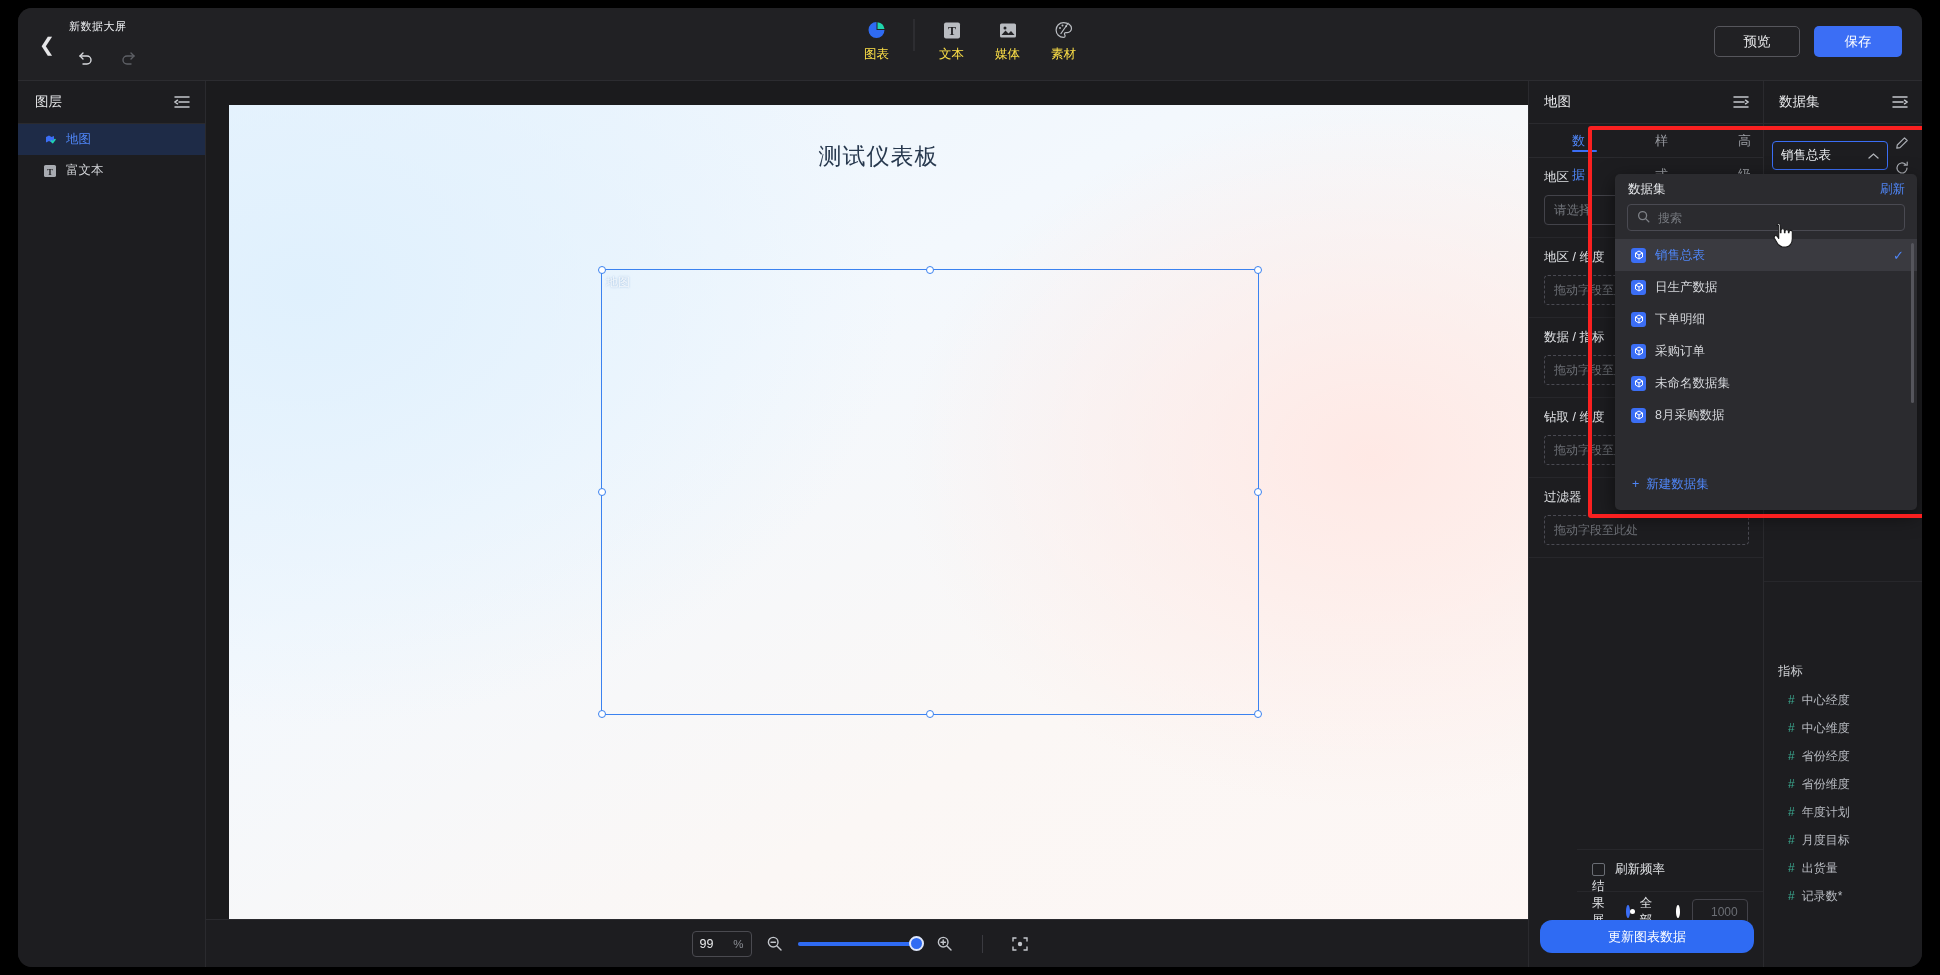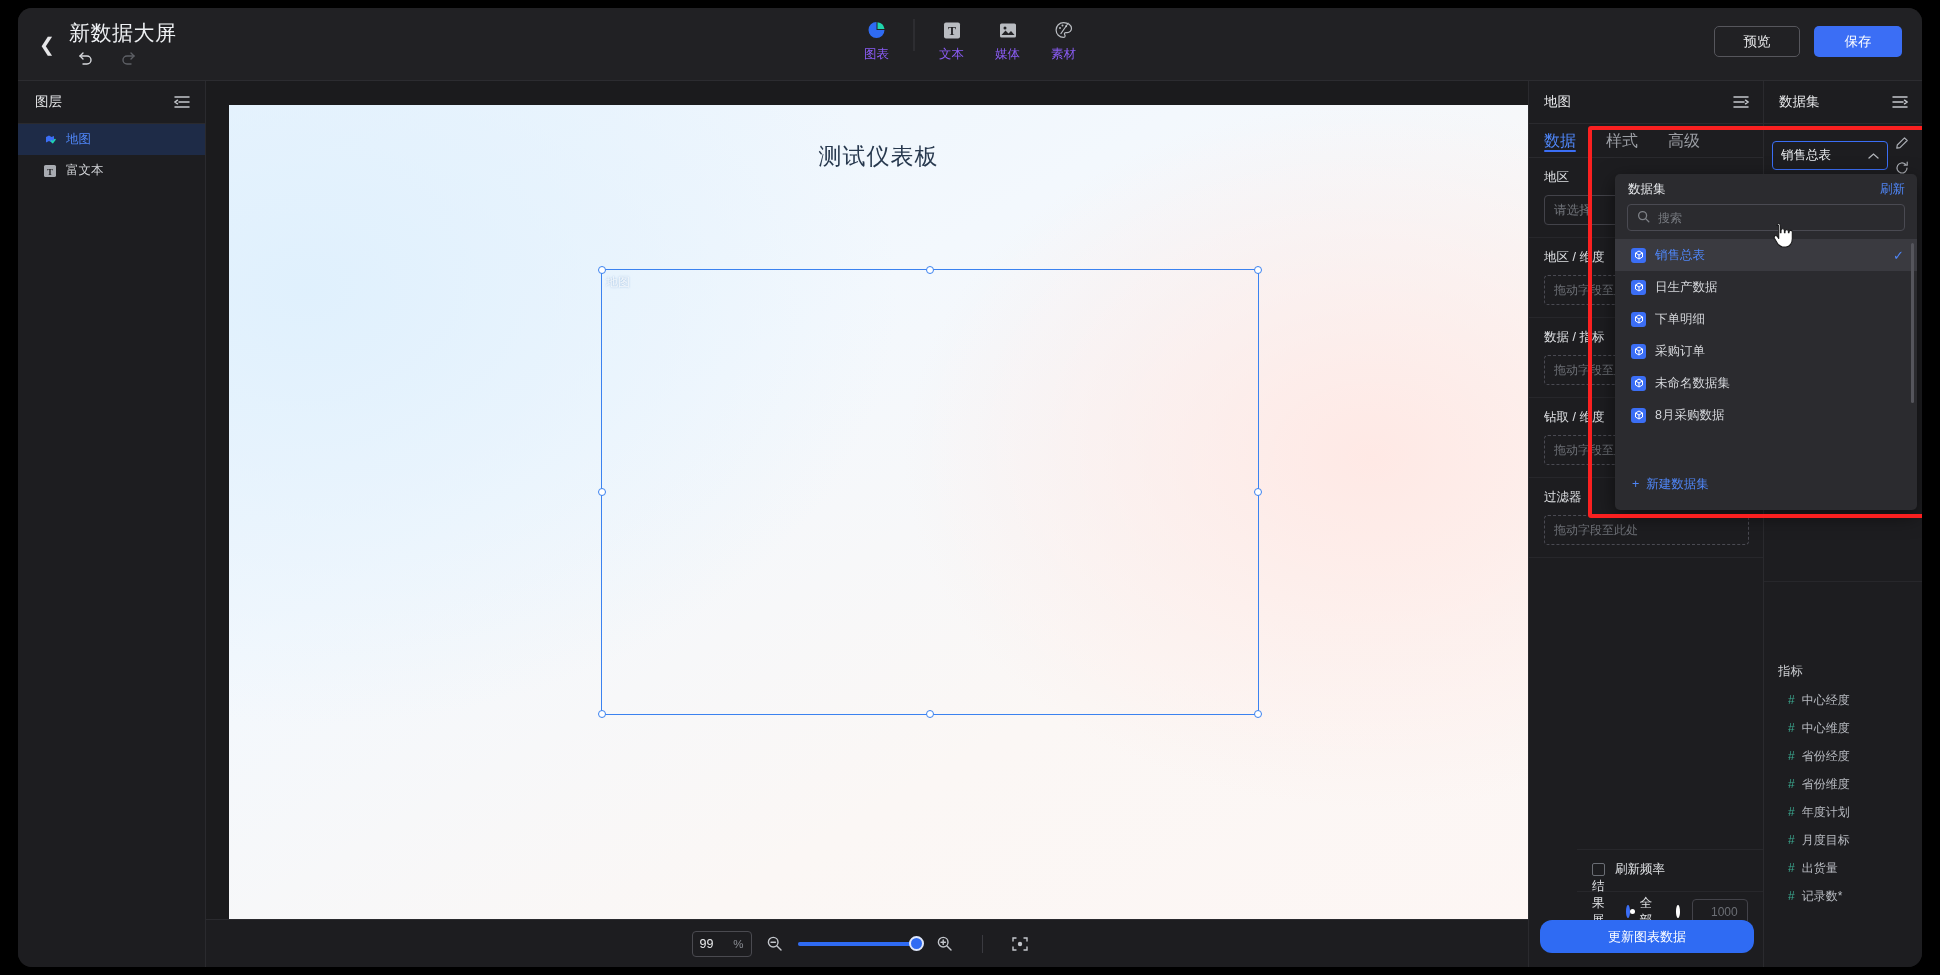--- a/index.html
+++ b/index.html
@@ -29,37 +29,37 @@
     border-bottom: 1px solid #2c2c30;
   }
   .back-arrow {
     position: absolute; left: 16px; top: 24px;
     width: 26px; height: 26px;
     color: #e6e6e8; font-size: 19px; line-height: 26px; text-align: center;
     cursor: pointer;
   }
   .doc-title {
     position: absolute; left: 51px; top: 11px;
-    font-size: 21px; color: #eef0f3; letter-spacing: .5px;
+    font-size: 11px; color: #eef0f3; letter-spacing: .5px;
   }
   .undo-redo { position: absolute; left: 57px; top: 40px; display: flex; gap: 24px; }
   .ur-ico { width: 20px; height: 20px; cursor: pointer; }
   .ur-ico svg { display: block; }
 
   .center-tools {
     position: absolute; left: 50%; top: 9px;
     transform: translateX(-50%);
     display: flex; align-items: flex-start; gap: 0;
   }
   .tool {
     width: 56px; display: flex; flex-direction: column; align-items: center;
     gap: 5px; cursor: pointer; padding: 2px 0;
   }
   .tool-ico { width: 22px; height: 22px; display: flex; align-items: center; justify-content: center; }
-  .tool-lab { font-size: 12.5px; color: #8b5cf6; }
+  .tool-lab { font-size: 12.5px; color: #fde047; }
   .tool-sep { width: 1px; height: 32px; background: #3a3a3e; margin: 2px 9px 0 9px; }
 
   .topright { position: absolute; right: 20px; top: 18px; display: flex; gap: 14px; }
   .btn-ghost {
     width: 86px; height: 31px; border: 1px solid #56565c; border-radius: 5px;
     background: transparent; color: #e9eaec; font-size: 13.5px;
     display: flex; align-items: center; justify-content: center; cursor: pointer;
     font-family: inherit;
   }
   .btn-primary {
@@ -156,21 +156,21 @@
   }
   .cfg-head {
     height: 43px; display: flex; align-items: center; justify-content: space-between;
     padding: 0 13px 0 15px; border-bottom: 1px solid #2a2a2e;
   }
   .cfg-title { font-size: 13.5px; color: #e7e8ea; }
   .cfg-tabs {
     height: 34px; display: flex; align-items: center; gap: 30px;
     padding-left: 15px; border-bottom: 1px solid #2a2a2e;
   }
-  .cfg-tab { font-size: 16px; color: #9a9da3; cursor: pointer; position: relative; height: 34px; line-height: 34px; }
+  .cfg-tab { font-size: 13px; color: #9a9da3; cursor: pointer; position: relative; height: 34px; line-height: 34px; margin-left: 28px; }
   .cfg-tab.active { color: #4f86f7; }
   .cfg-tab.active::after {
     content: ''; position: absolute; left: 0; right: 0; bottom: 6px;
     height: 2px; background: #3b6ef5; border-radius: 1px;
   }
   .cfg-body { padding: 0 0 0 0; }
   .fgroup { padding: 11px 14px 12px 15px; border-bottom: 1px solid #27272b; }
   .flabel { font-size: 12.5px; color: #dfe1e4; margin-bottom: 9px; }
   .fselect {
     height: 30px; border: 1px solid #43434a; border-radius: 4px;

